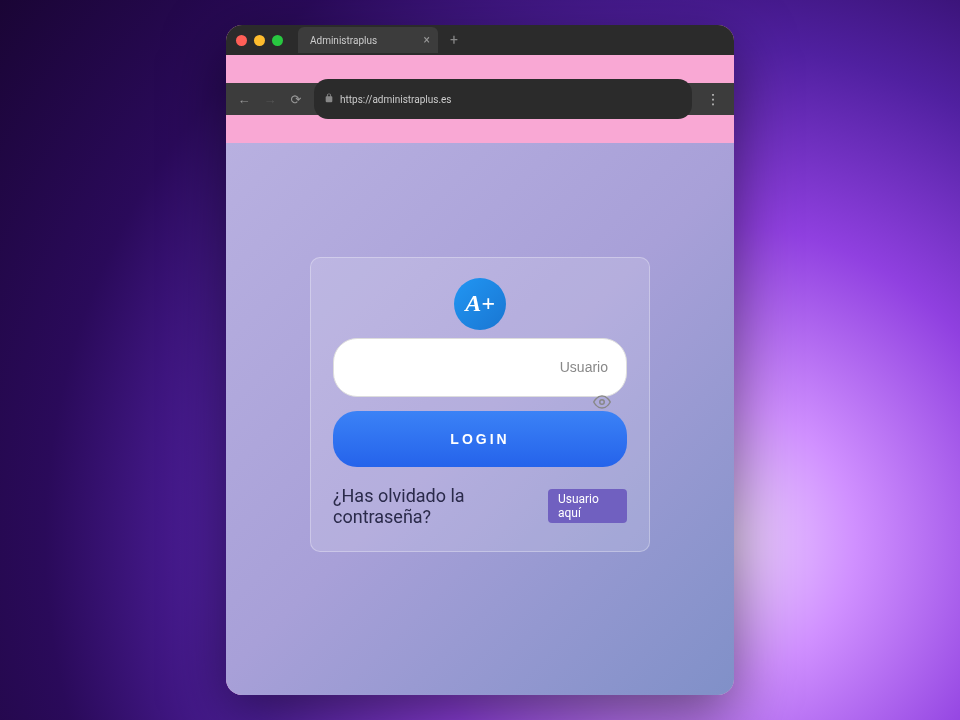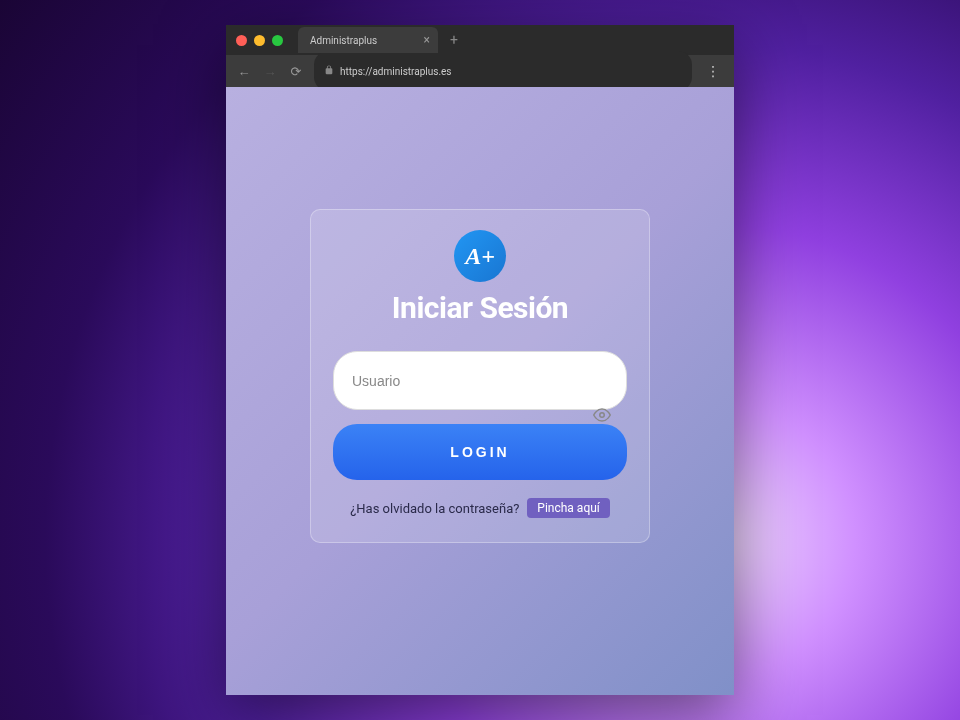--- a/index.html
+++ b/index.html
@@ -17,25 +17,26 @@
       align-items: center;
       justify-content: center;
       font-family: -apple-system, BlinkMacSystemFont, "Segoe UI", Roboto, Helvetica, Arial, sans-serif;
       overflow: hidden;
     }
     
     .browser-window {
       width: 508px;
       height: 670px;
       background: #f9a8d4;
-      border-radius: 0;
+      border-radius: 16px;
       box-shadow: 0 20px 60px rgba(0,0,0,0.5);
       display: flex;
       flex-direction: column;
       overflow: hidden;
+      gap: 28px;
     }
     
     .title-bar {
       height: 30px;
       background: #2b2b2b;
       display: flex;
       align-items: center;
       padding: 0 10px;
     }
     
@@ -181,20 +182,21 @@
       height: 59px;
       background: white;
       border: 1px solid #ddd;
       border-radius: 24px;
       padding: 0 18px;
       font-size: 14px;
       color: #333;
       margin-bottom: 14px;
       outline: none;
       position: relative;
+      text-align: right;
     }
     
     .input-field::placeholder {
       color: #888;
     }
     
     .password-wrapper {
       width: 100%;
       position: relative;
     }
@@ -224,21 +226,21 @@
     }
     
     .forgot-row {
       display: flex;
       align-items: center;
       gap: 8px;
     }
     
     .forgot-text {
       color: #2a2a4a;
-      font-size: 13px;
+      font-size: 18px;
     }
     
     .forgot-link {
       background: #7060c0;
       color: white;
       font-size: 12px;
       padding: 3px 10px;
       border-radius: 4px;
       cursor: pointer;
     }
@@ -276,36 +278,35 @@
     <span class="menu-dots">⋮</span>
   </div>
 
   <div class="content">
     <div class="login-card">
 
       <div class="logo">
         <span>A+</span>
       </div>
 
-      <h1 class="login-title">Iniciar Sesión</h1>
 
       <input type="text" class="input-field" placeholder="Usuario" style="">
 
       <div class="password-wrapper">
         <span class="eye-icon">
           <svg width="18" height="18" viewBox="0 0 24 24" fill="none" stroke="currentColor" stroke-width="2">
             <path d="M1 12s4-8 11-8 11 8 11 8-4 8-11 8-11-8-11-8z"></path>
             <circle cx="12" cy="12" r="3"></circle>
           </svg>
         </span>
       </div>
 
       <button class="login-button">LOGIN</button>
 
       <div class="forgot-row">
         <span class="forgot-text">¿Has olvidado la contraseña?</span>
-        <span class="forgot-link">Pincha aquí</span>
+        <span class="forgot-link">Usuario aquí</span>
       </div>
 
     </div>
   </div>
 
 </div>
 
 </body></html>

